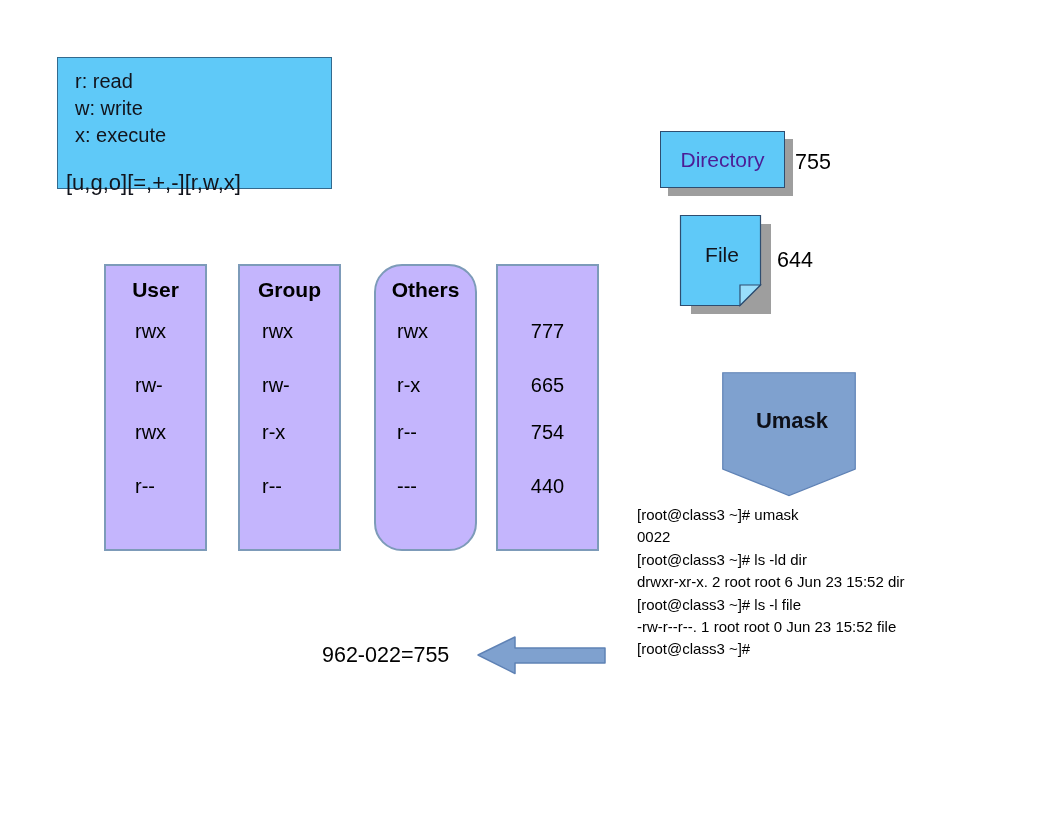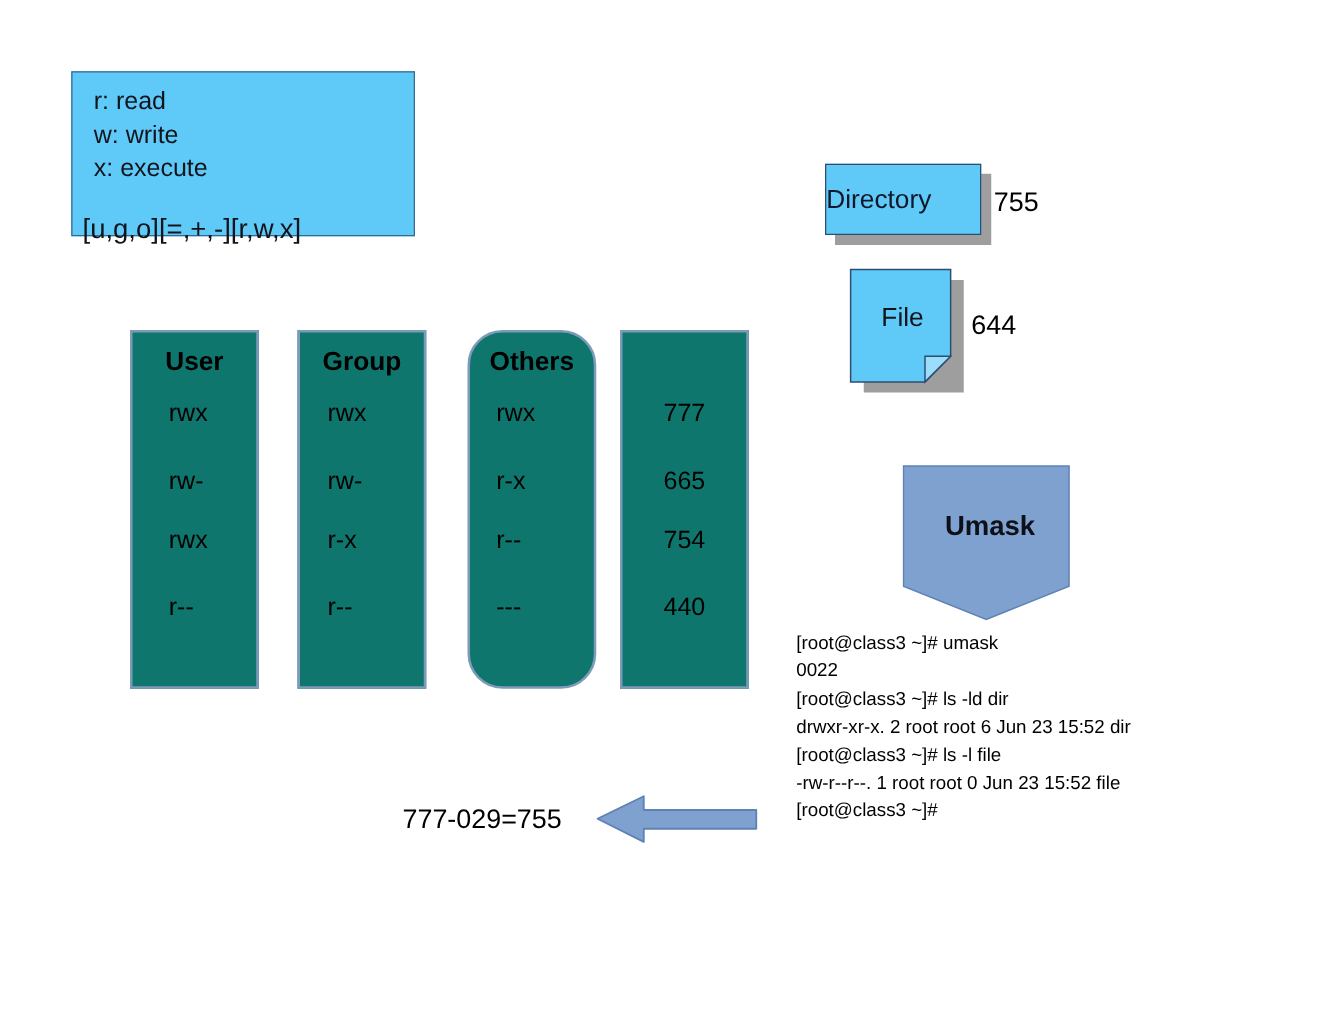--- a/index.html
+++ b/index.html
@@ -14,21 +14,21 @@
     background:#5fc9f8;border:1.5px solid #336a8e;box-sizing:border-box;
     color:#12141c;
   }
   .legend-line{position:relative;font-size:20px;line-height:27px;padding-left:17px;}
   .legend-lines{position:absolute;top:10px;left:0;right:0;}
   .legend-syntax{position:absolute;left:8px;top:112px;font-size:22px;color:#12141c;}
 
   
   .perm-col{
     position:absolute;top:264px;width:103px;height:287px;box-sizing:border-box;
-    background:#0f766e;border:2px solid #7d9bb9;
+    background:#c4b5fd;border:2px solid #7d9bb9;
   }
   .col-user{left:104px;}
   .col-group{left:238px;}
   .col-others{left:374px;border-radius:28px;}
   .col-octal{left:496px;}
   .col-header{
     position:absolute;top:11px;left:0;right:0;text-align:center;
     font-weight:bold;font-size:21px;line-height:26px;
   }
   .col-row{position:absolute;left:0;right:0;height:26px;font-size:20px;line-height:26px;}
@@ -36,22 +36,22 @@
   .col-user .col-row{padding-left:29px;}
   .col-group .col-row{padding-left:22px;}
   .col-others .col-row{padding-left:21px;}
   .col-octal .col-row{text-align:center;}
 
   
   .dir-shadow{position:absolute;left:668px;top:139px;width:125px;height:57px;background:#9e9e9e;}
   .dir-box{
     position:absolute;left:660px;top:131px;width:125px;height:57px;box-sizing:border-box;
     background:#5fc9f8;border:1px solid #2e4d70;
-    display:flex;align-items:center;justify-content:flex-start;
-    font-size:21px;color:#0f172a;
+    display:flex;align-items:center;justify-content:center;
+    font-size:21px;color:#4c1d95;
   }
   .dir-value{position:absolute;left:795px;top:149px;font-size:21.5px;line-height:26px;}
 
   
   .file-svg{position:absolute;left:678px;top:211px;}
   .file-label{
     position:absolute;left:682px;top:243px;width:80px;text-align:center;
     font-size:21px;color:#12141c;
   }
   .file-value{position:absolute;left:777px;top:247px;font-size:21.5px;line-height:26px;}
@@ -141,18 +141,18 @@
   <div class="terminal">
     <div>[root@class3 ~]# umask</div>
     <div>0022</div>
     <div>[root@class3 ~]# ls -ld dir</div>
     <div>drwxr-xr-x. 2 root root 6 Jun 23 15:52 dir</div>
     <div>[root@class3 ~]# ls -l file</div>
     <div>-rw-r--r--. 1 root root 0 Jun 23 15:52 file</div>
     <div>[root@class3 ~]#</div>
   </div>
 
-  <div class="calc-formula">777-029=755</div>
+  <div class="calc-formula">962-022=755</div>
   <svg class="arrow-svg" width="130" height="41" viewBox="0 0 130 41">
     <polygon points="1,20 38,2 38,13 128,13 128,28 38,28 38,38.5" fill="#7fa1cf" stroke="#5f82b5" stroke-width="1.5" stroke-linejoin="round"></polygon>
   </svg>
 
 </div>
 
 </body></html>

